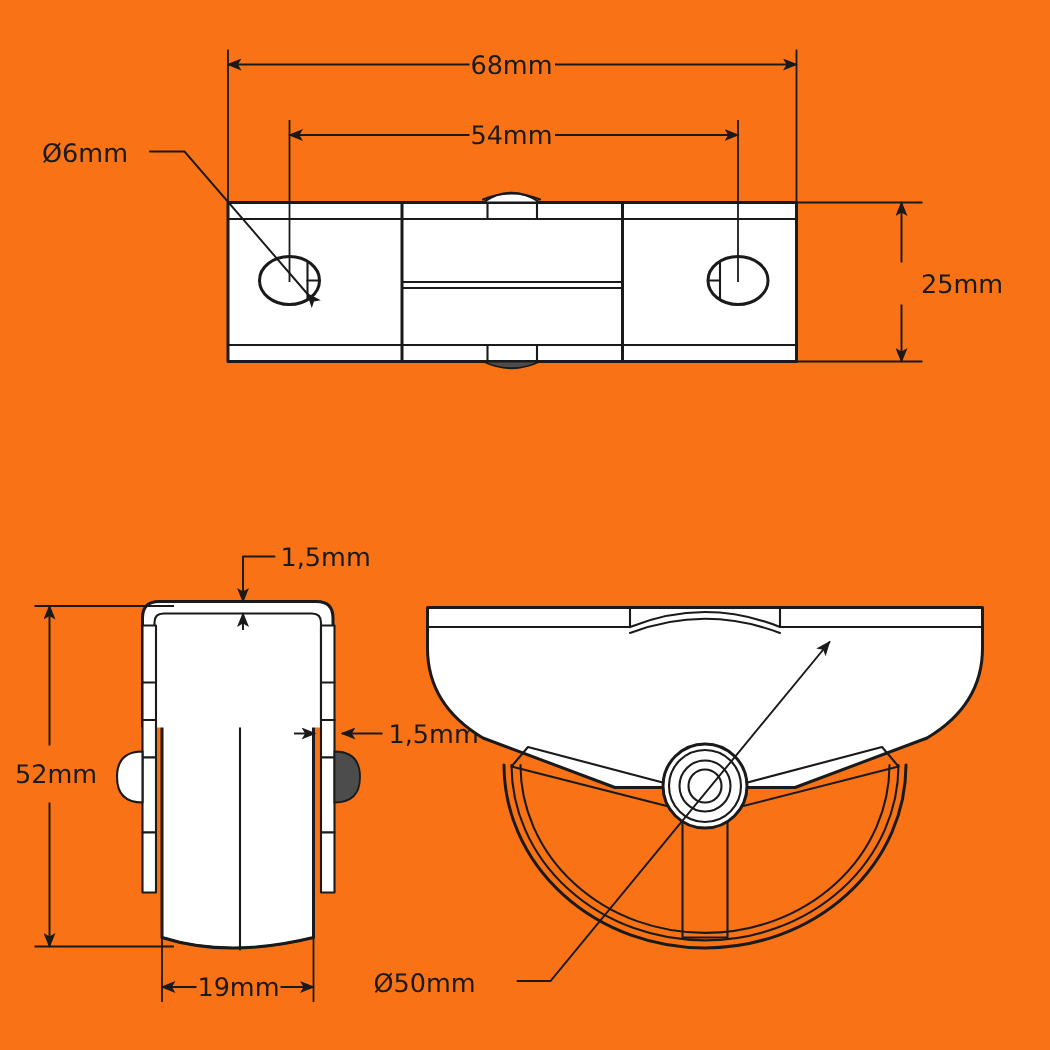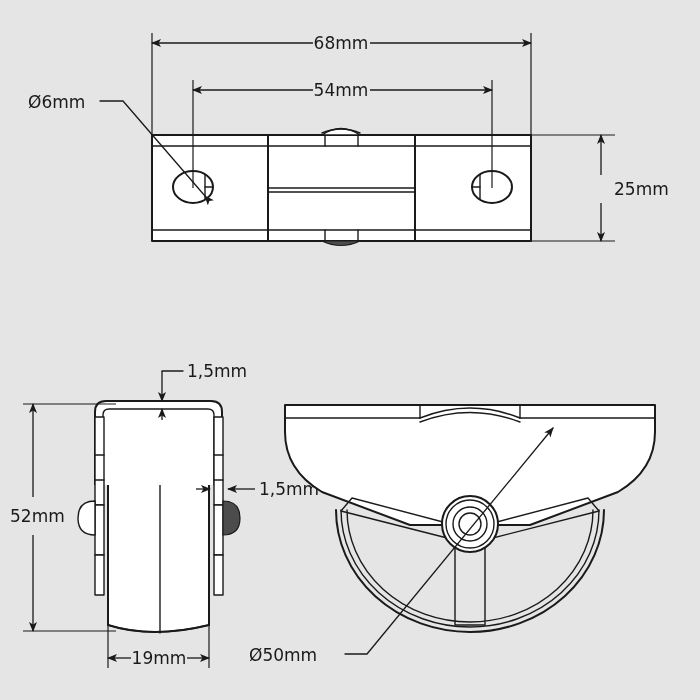--- a/index.html
+++ b/index.html
@@ -4,21 +4,21 @@
 <style>
   html, body {
     margin: 0;
     padding: 0;
     background: #ffffff;
   }
   #drawing-root {
     position: relative;
     width: 700px;
     height: 700px;
-    background: #e5e5e5;
+    background: #f97316;
     overflow: hidden;
     font-family: "DejaVu Sans", sans-serif;
   }
   #drawing-svg {
     position: absolute;
     left: 0;
     top: 0;
     width: 700px;
     height: 700px;
     display: block;

